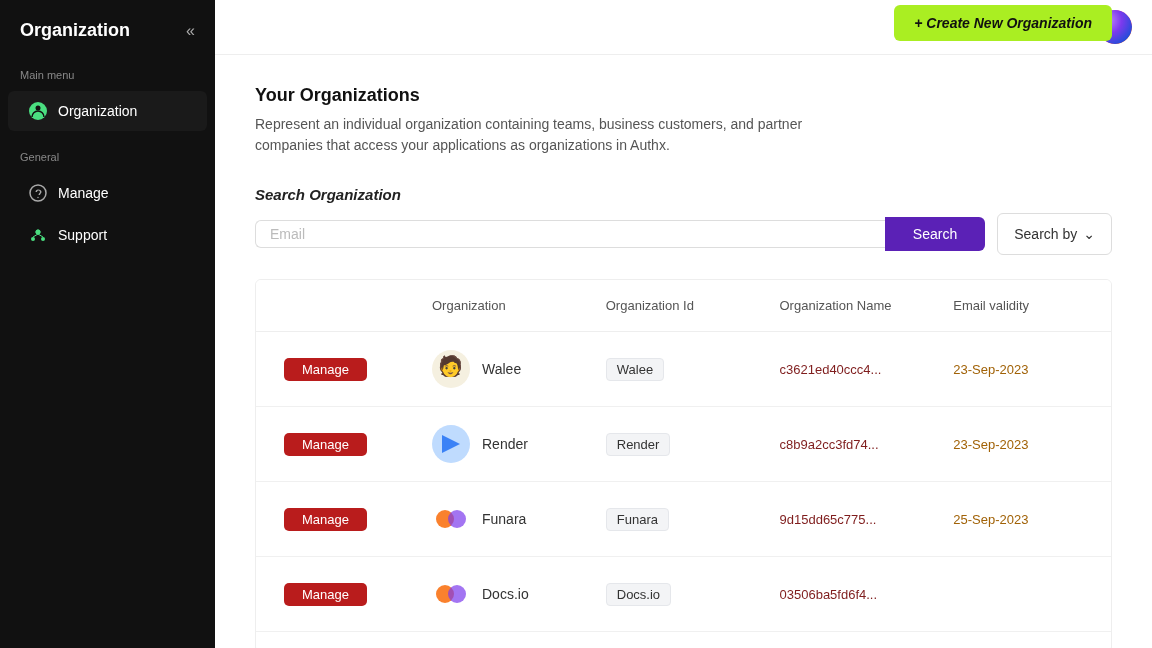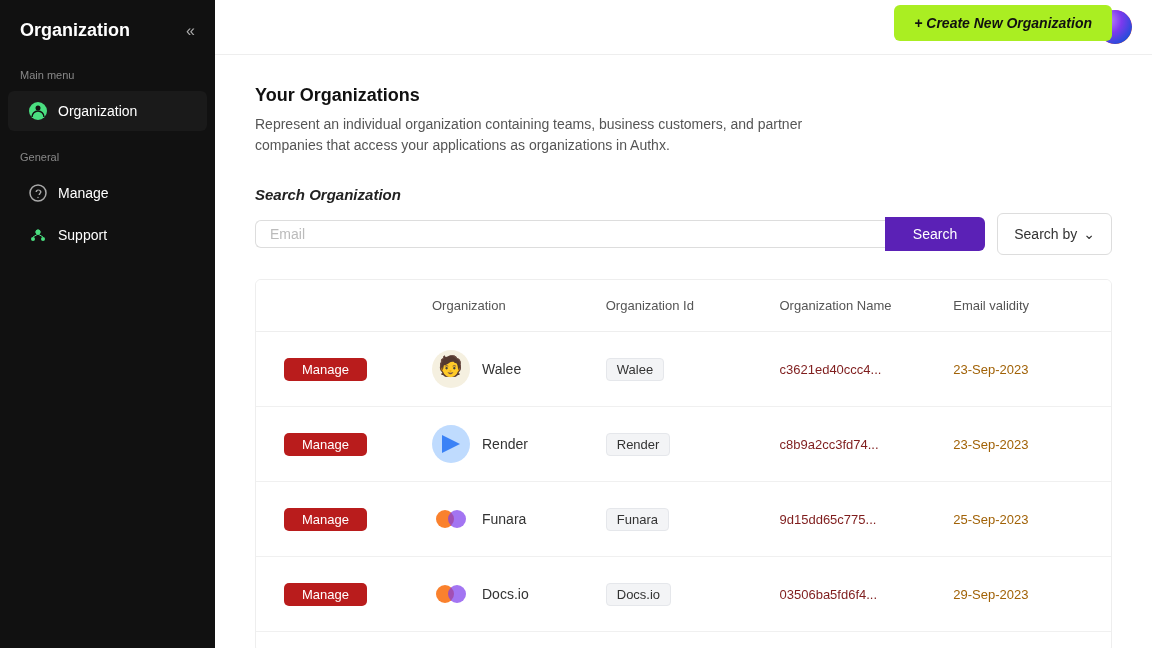--- a/index.html
+++ b/index.html
@@ -476,23 +476,20 @@
                 </div>
         <span>Docs.io</span>
       </div>
     </div>
     <div class="td">
       <span class="name-badge">Docs.io</span>
     </div>
     <div class="td">
       <span class="org-id">03506ba5fd6f4...</span>
     </div>
-    <div class="td">
-      <span class="plan-validity">29-Sep-2023</span>
-    </div>
   </div>
           <div class="table-row">
     
     
     
     
     
   </div>
         </div>
     </div>

